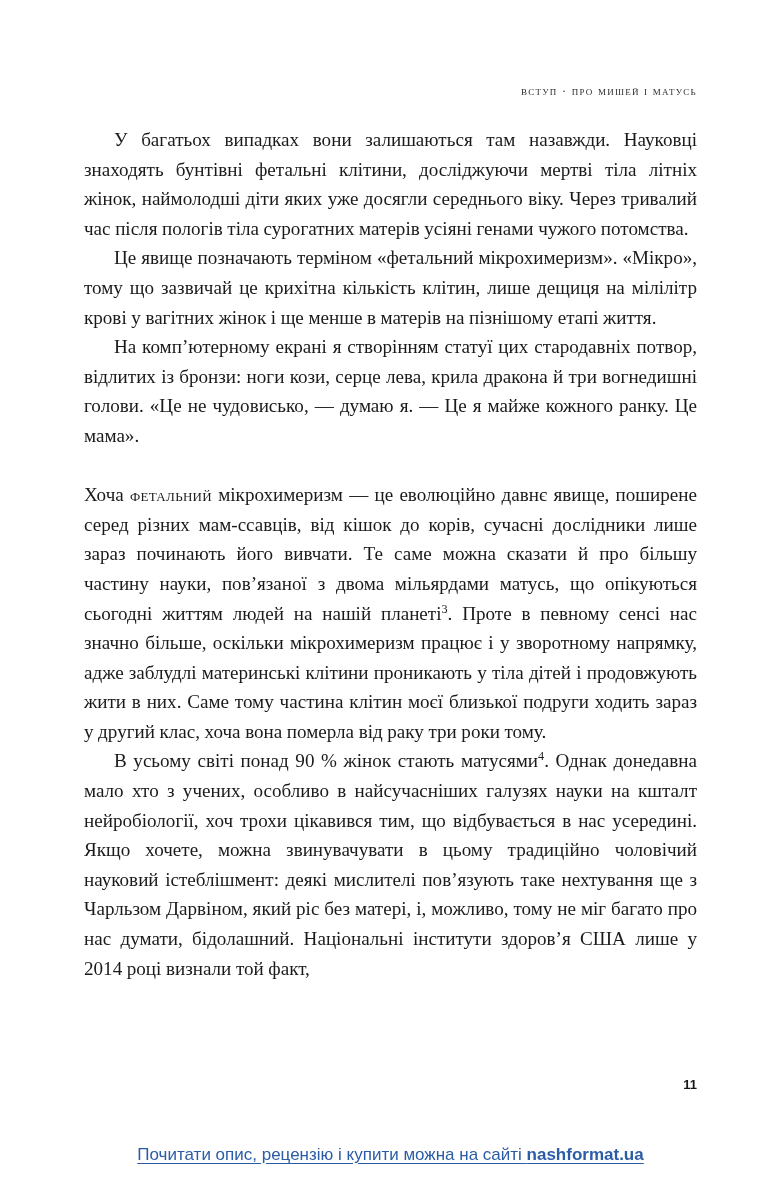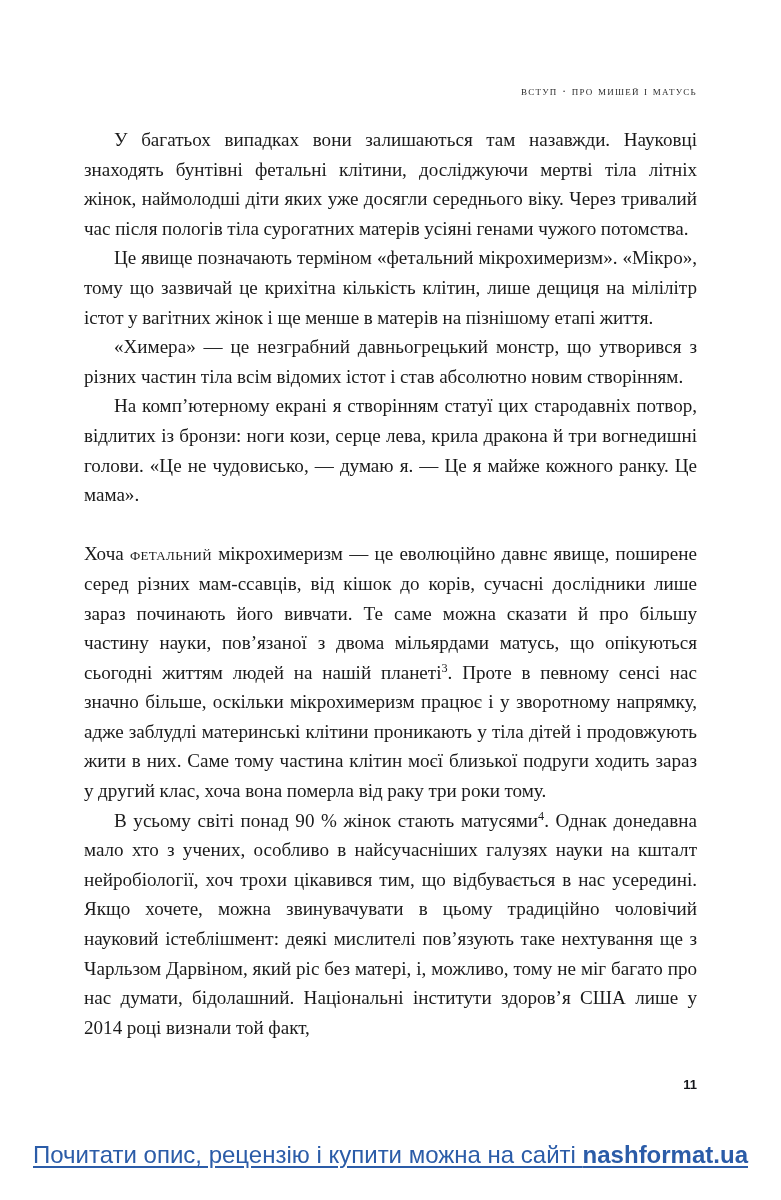--- a/index.html
+++ b/index.html
@@ -104,21 +104,21 @@
   }
 
   
   .promo {
     position: absolute;
     left: 0;
     top: 1128px;
     width: 781px;
     text-align: center;
     font-family: "Liberation Sans", "DejaVu Sans", sans-serif;
-    font-size: 24px;
+    font-size: 17px;
     line-height: 24px;
     color: #2b5ca8;
     white-space: nowrap;
   }
   .promo .promo-link {
     color: #2b5ca8;
     text-decoration: underline;
     text-underline-offset: 3px;
     cursor: pointer;
   }
@@ -134,22 +134,21 @@
 
   <div class="running-head">
     <span>Вступ</span>
     <span class="sep">·</span>
     <span>Про мишей і матусь</span>
   </div>
 
   <div class="textcol">
 
     <p class="para">У багатьох випадках вони залишаються там назавжди. Науковці знаходять бунтівні фетальні клітини, досліджуючи мертві тіла літніх жінок, наймолодші діти яких уже досягли середнього віку. Через тривалий час після пологів тіла сурогатних матерів усіяні генами чужого потомства.</p>
-    <p class="para">Це явище позначають терміном «фетальний мікрохимеризм». «Мікро», тому що зазвичай це крихітна кількість клітин, лише дещиця на мілілітр істот у вагітних жінок і ще менше в матерів на пізнішому етапі життя.</p>
-    <p class="para">«Химера» — це незграбний давньогрецький монстр, що утворився з різних частин тіла всім відомих істот і став абсолютно новим створінням.</p>
+    <p class="para">Це явище позначають терміном «фетальний мікрохимеризм». «Мікро», тому що зазвичай це крихітна кількість клітин, лише дещиця на мілілітр крові у вагітних жінок і ще менше в матерів на пізнішому етапі життя.</p>
     <p class="para last-line-left">На комп’ютерному екрані я створінням статуї цих стародавніх потвор, відлитих із бронзи: ноги кози, серце лева, крила дракона й три вогнедишні голови. «Це не чудовисько, — думаю я. — Це я майже кожного ранку. Це мама».</p>
 
     <div class="section-gap"></div>
 
     <p class="para no-indent"><span>Хоча </span><span class="smallcaps">фетальний</span><span> мікрохимеризм — це еволюційно давнє явище, поширене серед різних мам-ссавців, від кішок до корів, сучасні дослідники лише зараз починають його вивчати. Те саме можна сказати й про більшу частину науки, пов’язаної з двома мільярдами матусь, що опікуються сьогодні життям людей на нашій планеті</span><sup class="fn">3</sup><span>. Проте в певному сенсі нас значно більше, оскільки мікрохимеризм працює і у зворотному напрямку, адже заблудлі материнські клітини проникають у тіла дітей і продовжують жити в них. Саме тому частина клітин моєї близької подруги ходить зараз у другий клас, хоча вона померла від раку три роки тому.</span></p>
 
     <p class="para"><span>В усьому світі понад 90 % жінок стають матусями</span><sup class="fn">4</sup><span>. Однак донедавна мало хто з учених, особливо в найсучасніших галузях науки на кшталт нейробіології, хоч трохи цікавився тим, що відбувається в нас усередині. Якщо хочете, можна звинувачувати в цьому традиційно чоловічий науковий істеблішмент: деякі мислителі пов’язують таке нехтування ще з Чарльзом Дарвіном, який ріс без матері, і, можливо, тому не міг багато про нас думати, бідолашний. Національні інститути здоров’я США лише у 2014 році визнали той факт,</span></p>
 
   </div>
 

